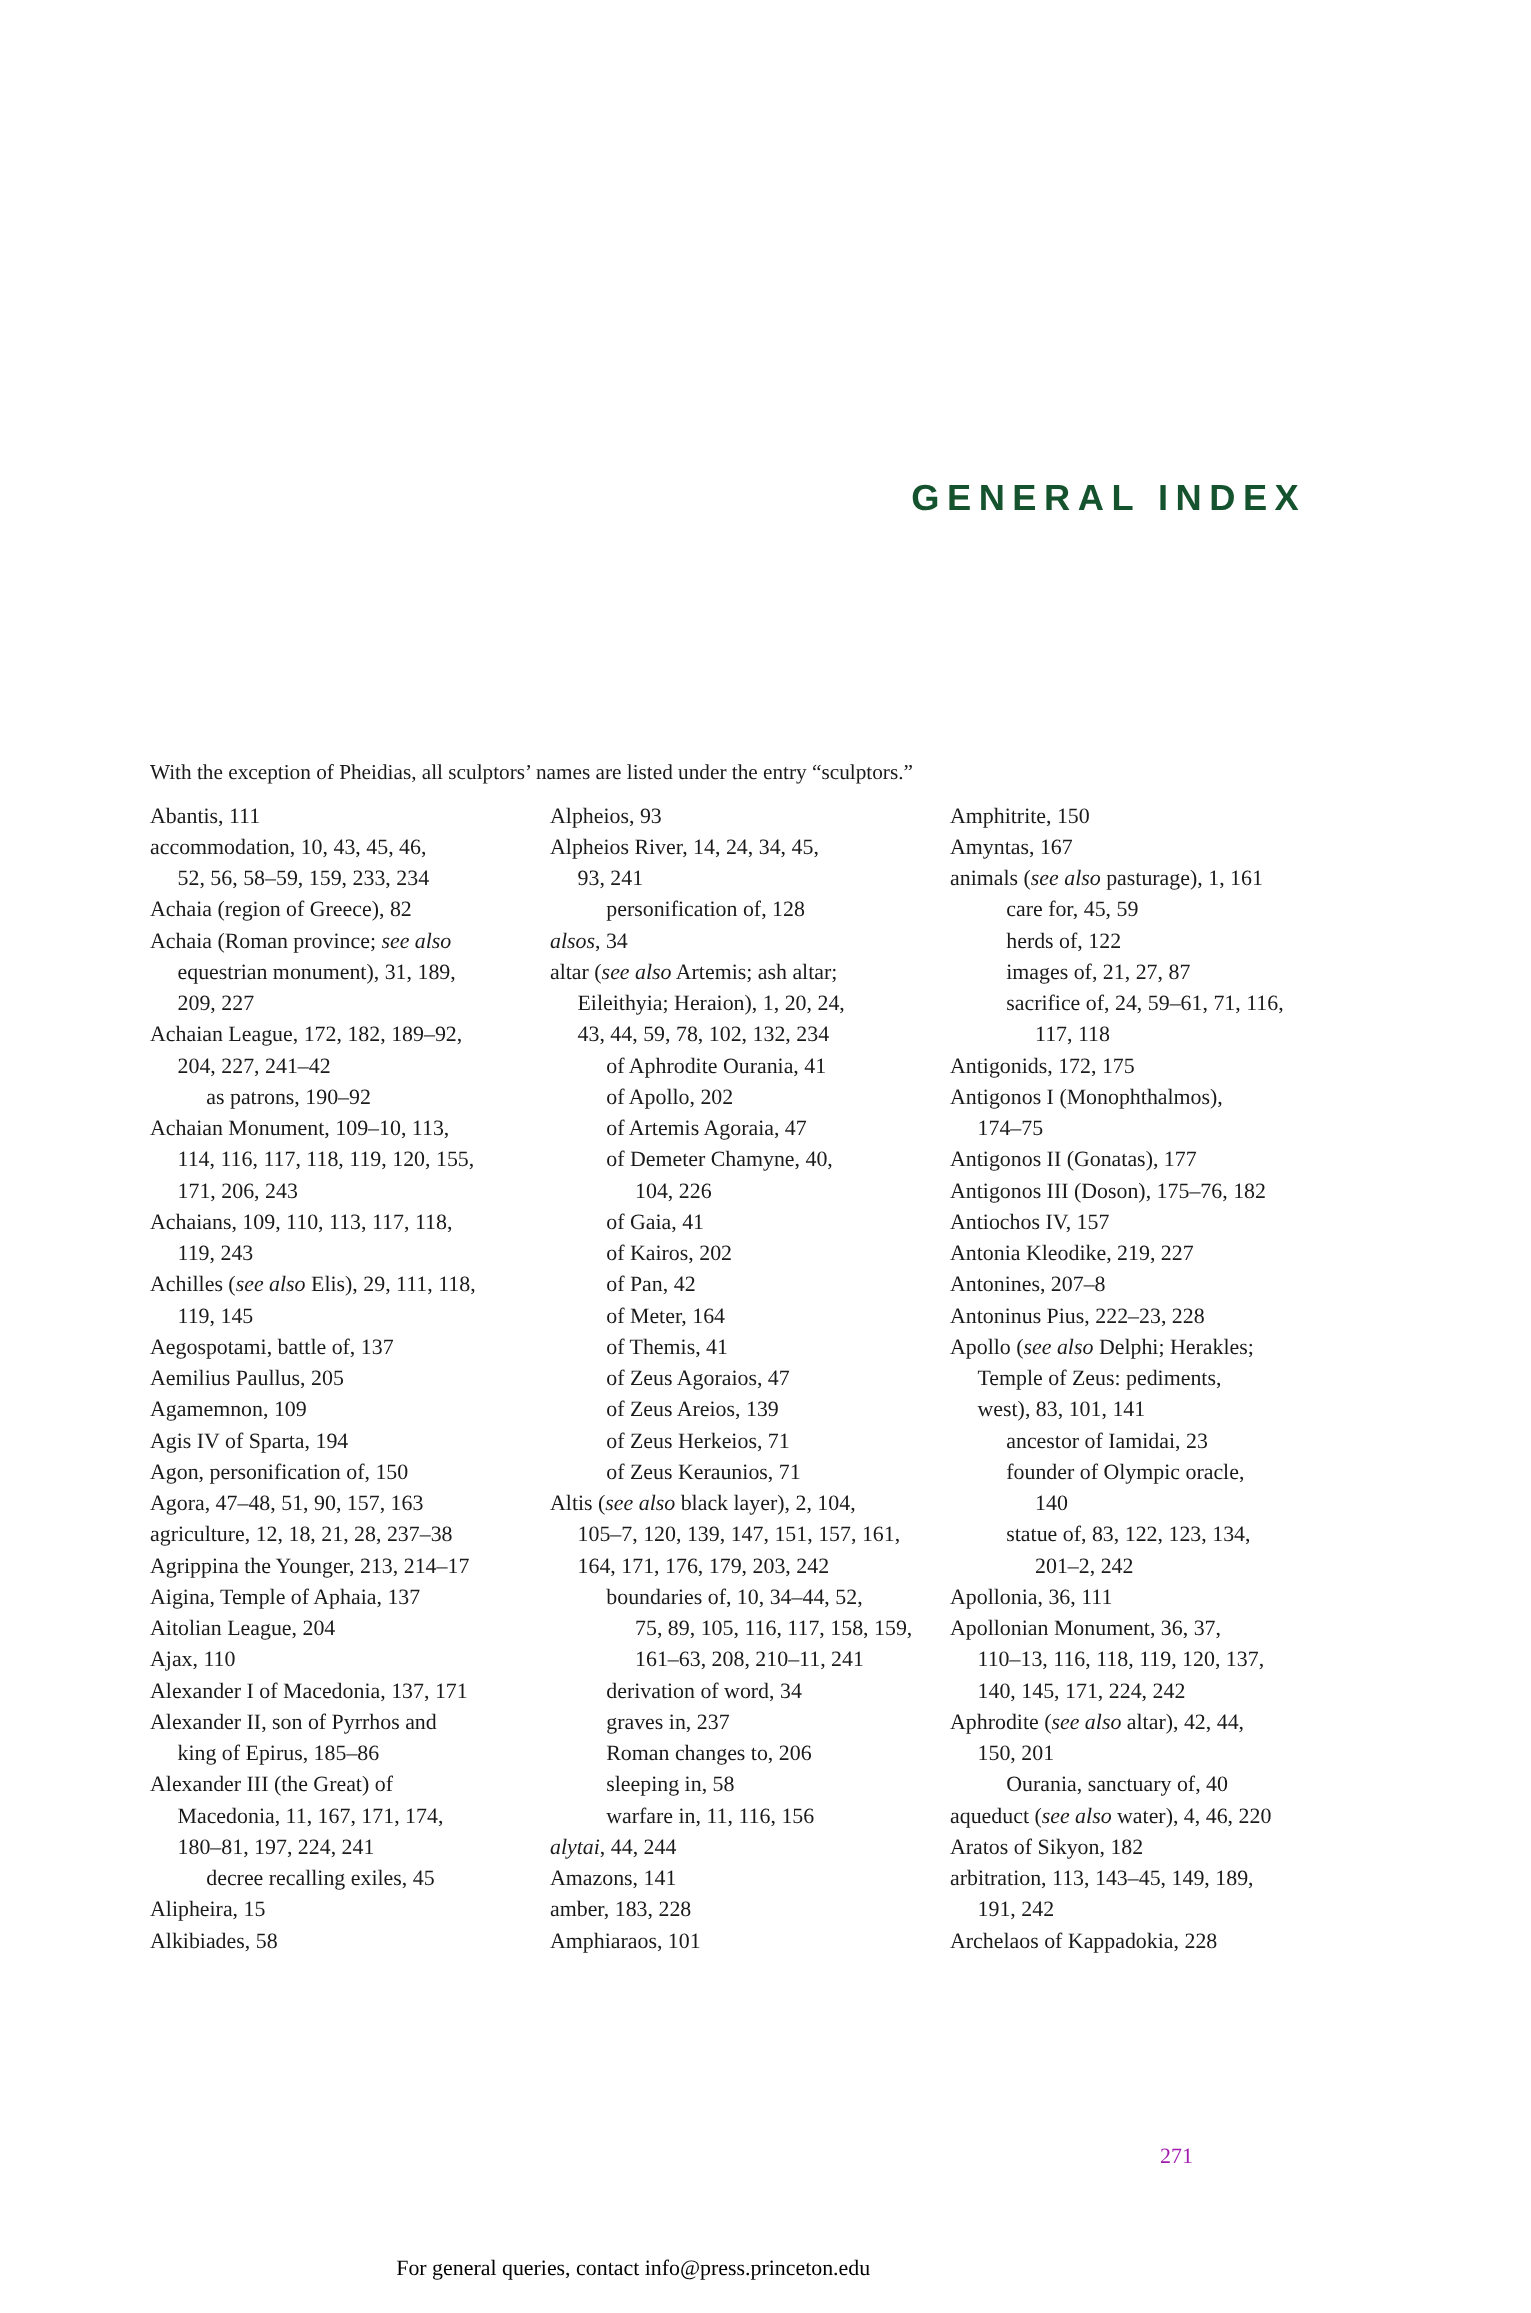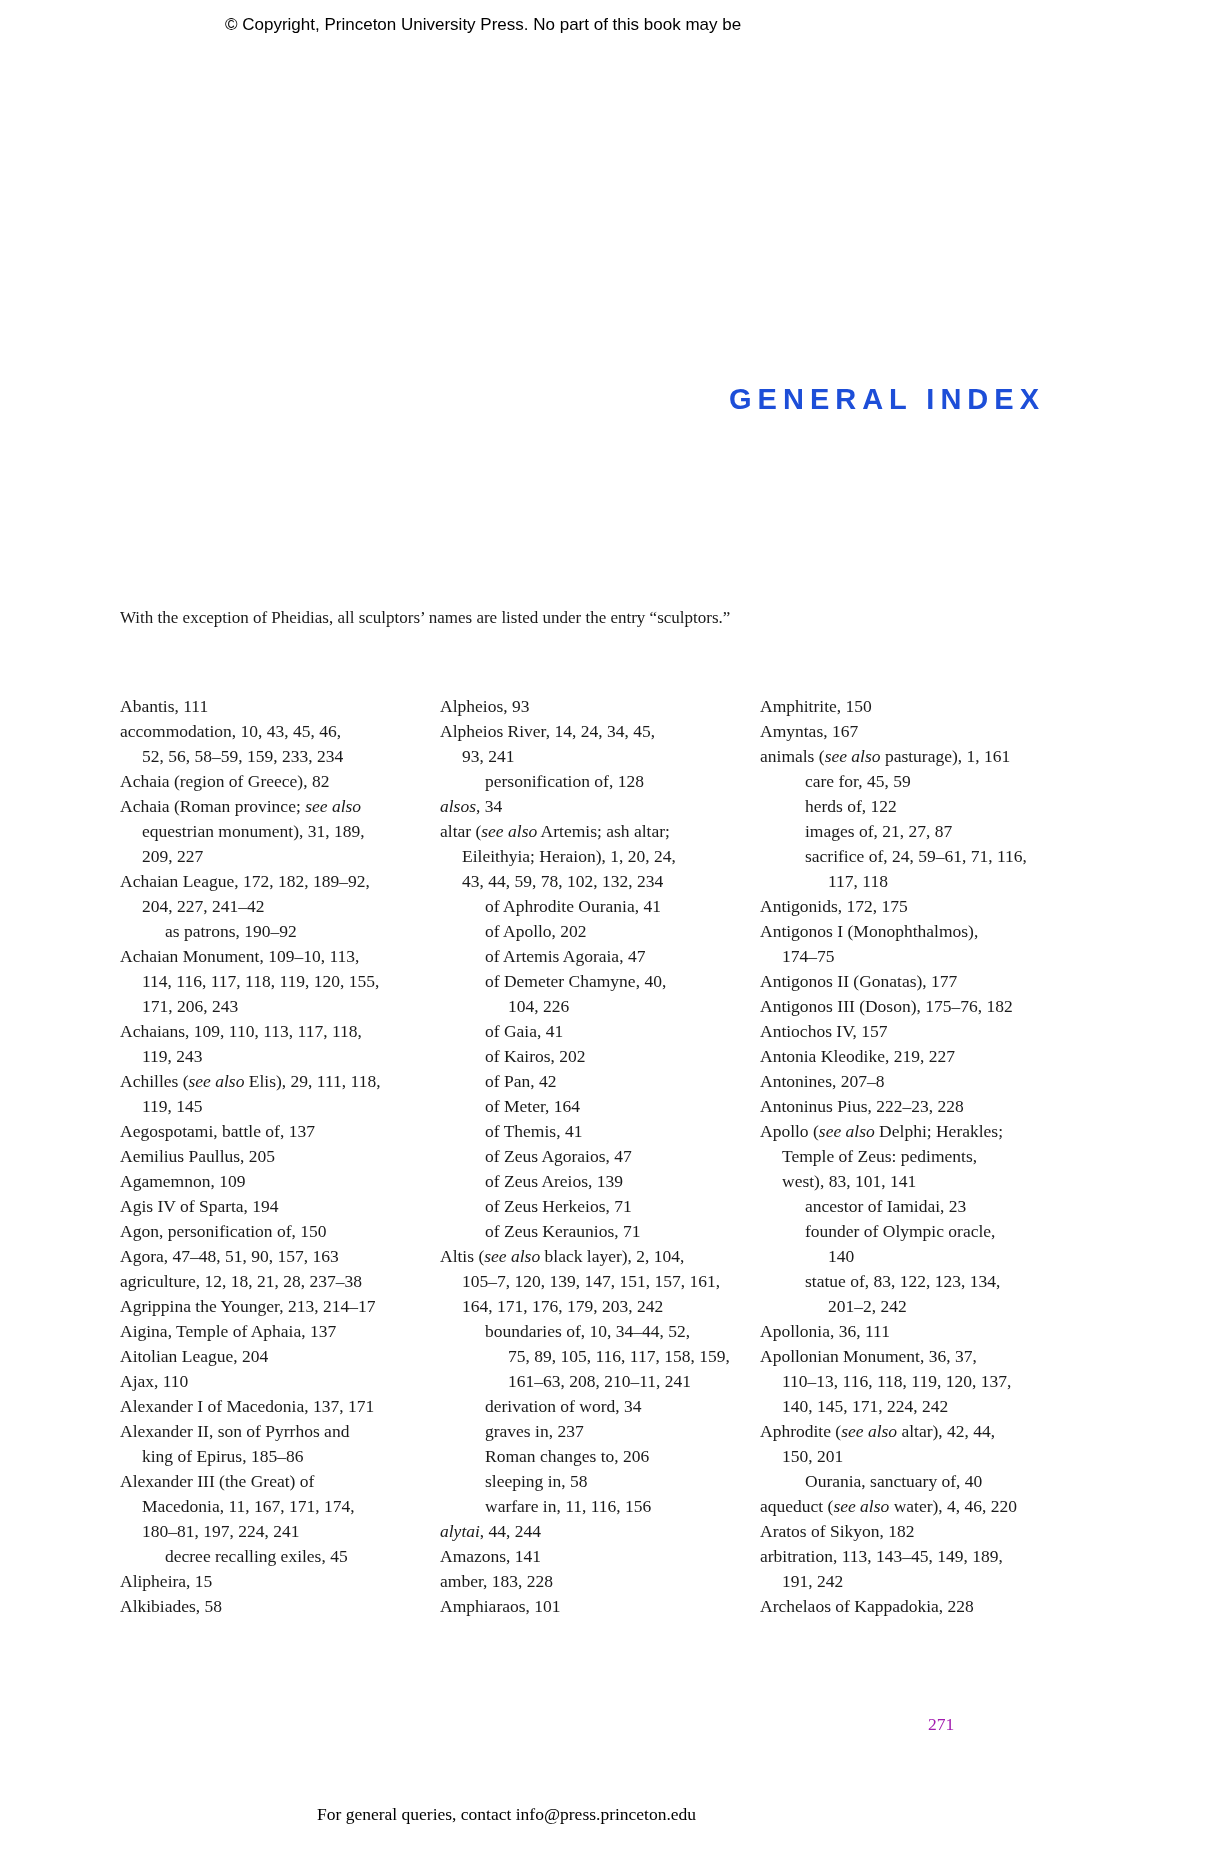--- a/index.html
+++ b/index.html
@@ -37,21 +37,21 @@
     left: 120px;
     top: 608px;
     font-family: "Liberation Serif", serif;
     font-size: 17px;
     white-space: nowrap;
     color: #1a1a1a;
   }
   .columns {
     position: absolute;
     left: 120px;
-    top: 694px;
+    top: 640px;
     display: flex;
   }
   .col {
     width: 300px;
     margin-right: 20px;
     flex: 0 0 auto;
   }
   .line {
     font-family: "Liberation Serif", serif;
     font-size: 17.5px;
@@ -79,24 +79,23 @@
     font-family: Liberation Serif, serif;
     font-size: 17.5px;
     color: #000000;
     white-space: nowrap;
   }
 </style>
 </head>
 <body>
 
 <div class="copyright">
-  <div>© Copyright, Princeton University Press. No part of this book may be</div>
 </div>
 
-<div class="page-title" style="color: #1d4ed8;">GENERAL INDEX</div>
+<div class="page-title" style="color: #14532d;">GENERAL INDEX</div>
 
 <div class="headnote">With the exception of Pheidias, all sculptors’ names are listed under the entry “sculptors.”</div>
 
 <div class="columns">
   <div class="col">
       <div class="line indent-0">Abantis, 111</div>
       <div class="line indent-0">accommodation, 10, 43, 45, 46,</div>
       <div class="line indent-1">52, 56, 58–59, 159, 233, 234</div>
       <div class="line indent-0">Achaia (region of Greece), 82</div>
       <div class="line indent-0">Achaia (Roman province; <i>see also</i></div>

